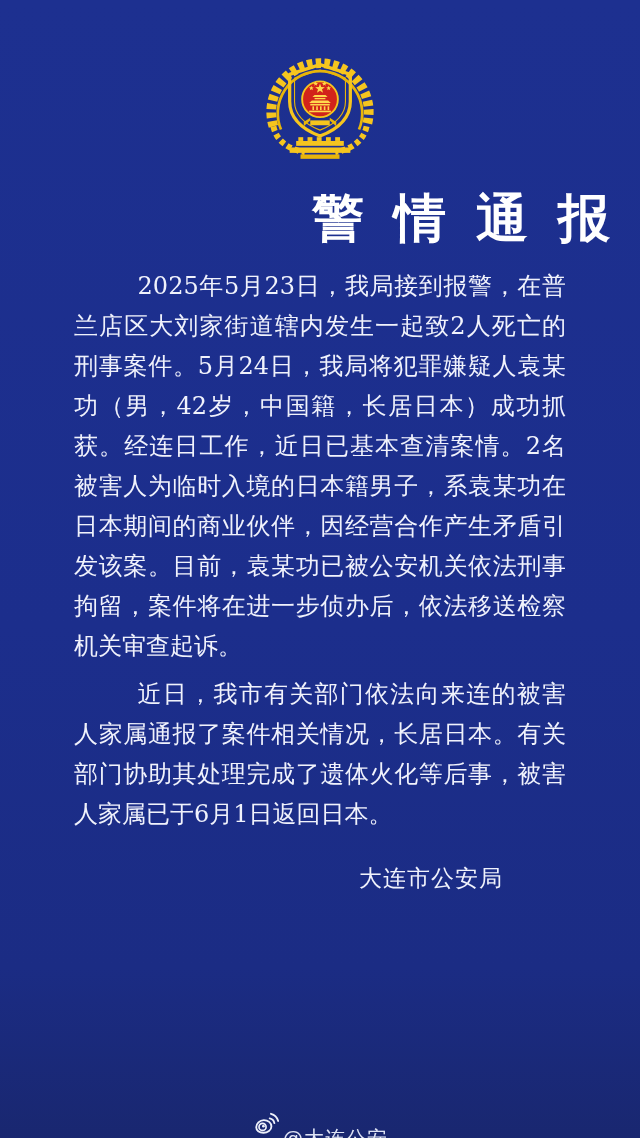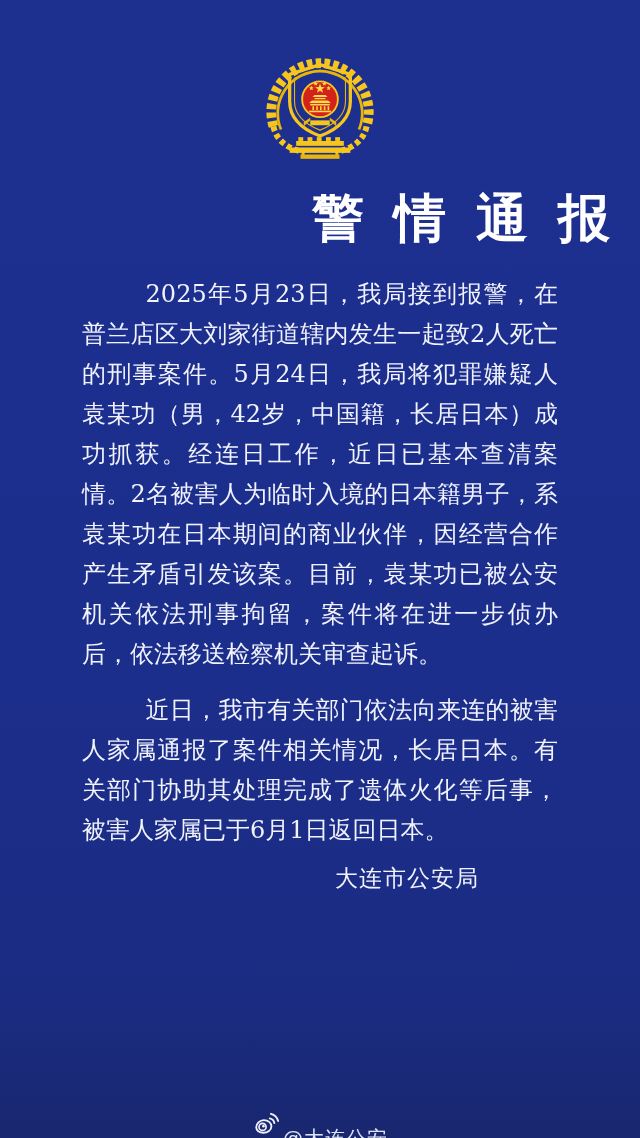--- a/index.html
+++ b/index.html
@@ -22,28 +22,28 @@
     letter-spacing:30px;padding-left:30px;box-sizing:border-box;
     line-height:60px;white-space:nowrap;
   }
   .body-text{
     position:absolute;top:258px;left:66px;width:508px;
     color:#f0f2fc;
     font-size:24px;line-height:40px;
     text-align:justify;text-justify:inter-ideograph;
   }
   .body-text p{
-    margin:16px;text-indent:2.65em;
+    margin:8px;text-indent:2.65em;
   }
   .signature{
     position:absolute;top:856px;left:335px;
     color:#f0f2fc;font-size:23px;line-height:44px;
     white-space:nowrap;
   }
-  .signature div{letter-spacing:1px;}
+  .signature div{letter-spacing:1px;margin-left:24px;}
   .footer{
     position:absolute;top:1094px;left:0;width:100%;
     display:flex;align-items:center;justify-content:center;
     gap:4px;color:#dfe4f5;
   }
   .weibo-handle{
     font-size:20px;letter-spacing:1px;
     font-family:"DejaVu Sans","Liberation Sans",sans-serif;
     margin-top:31px;
   }

